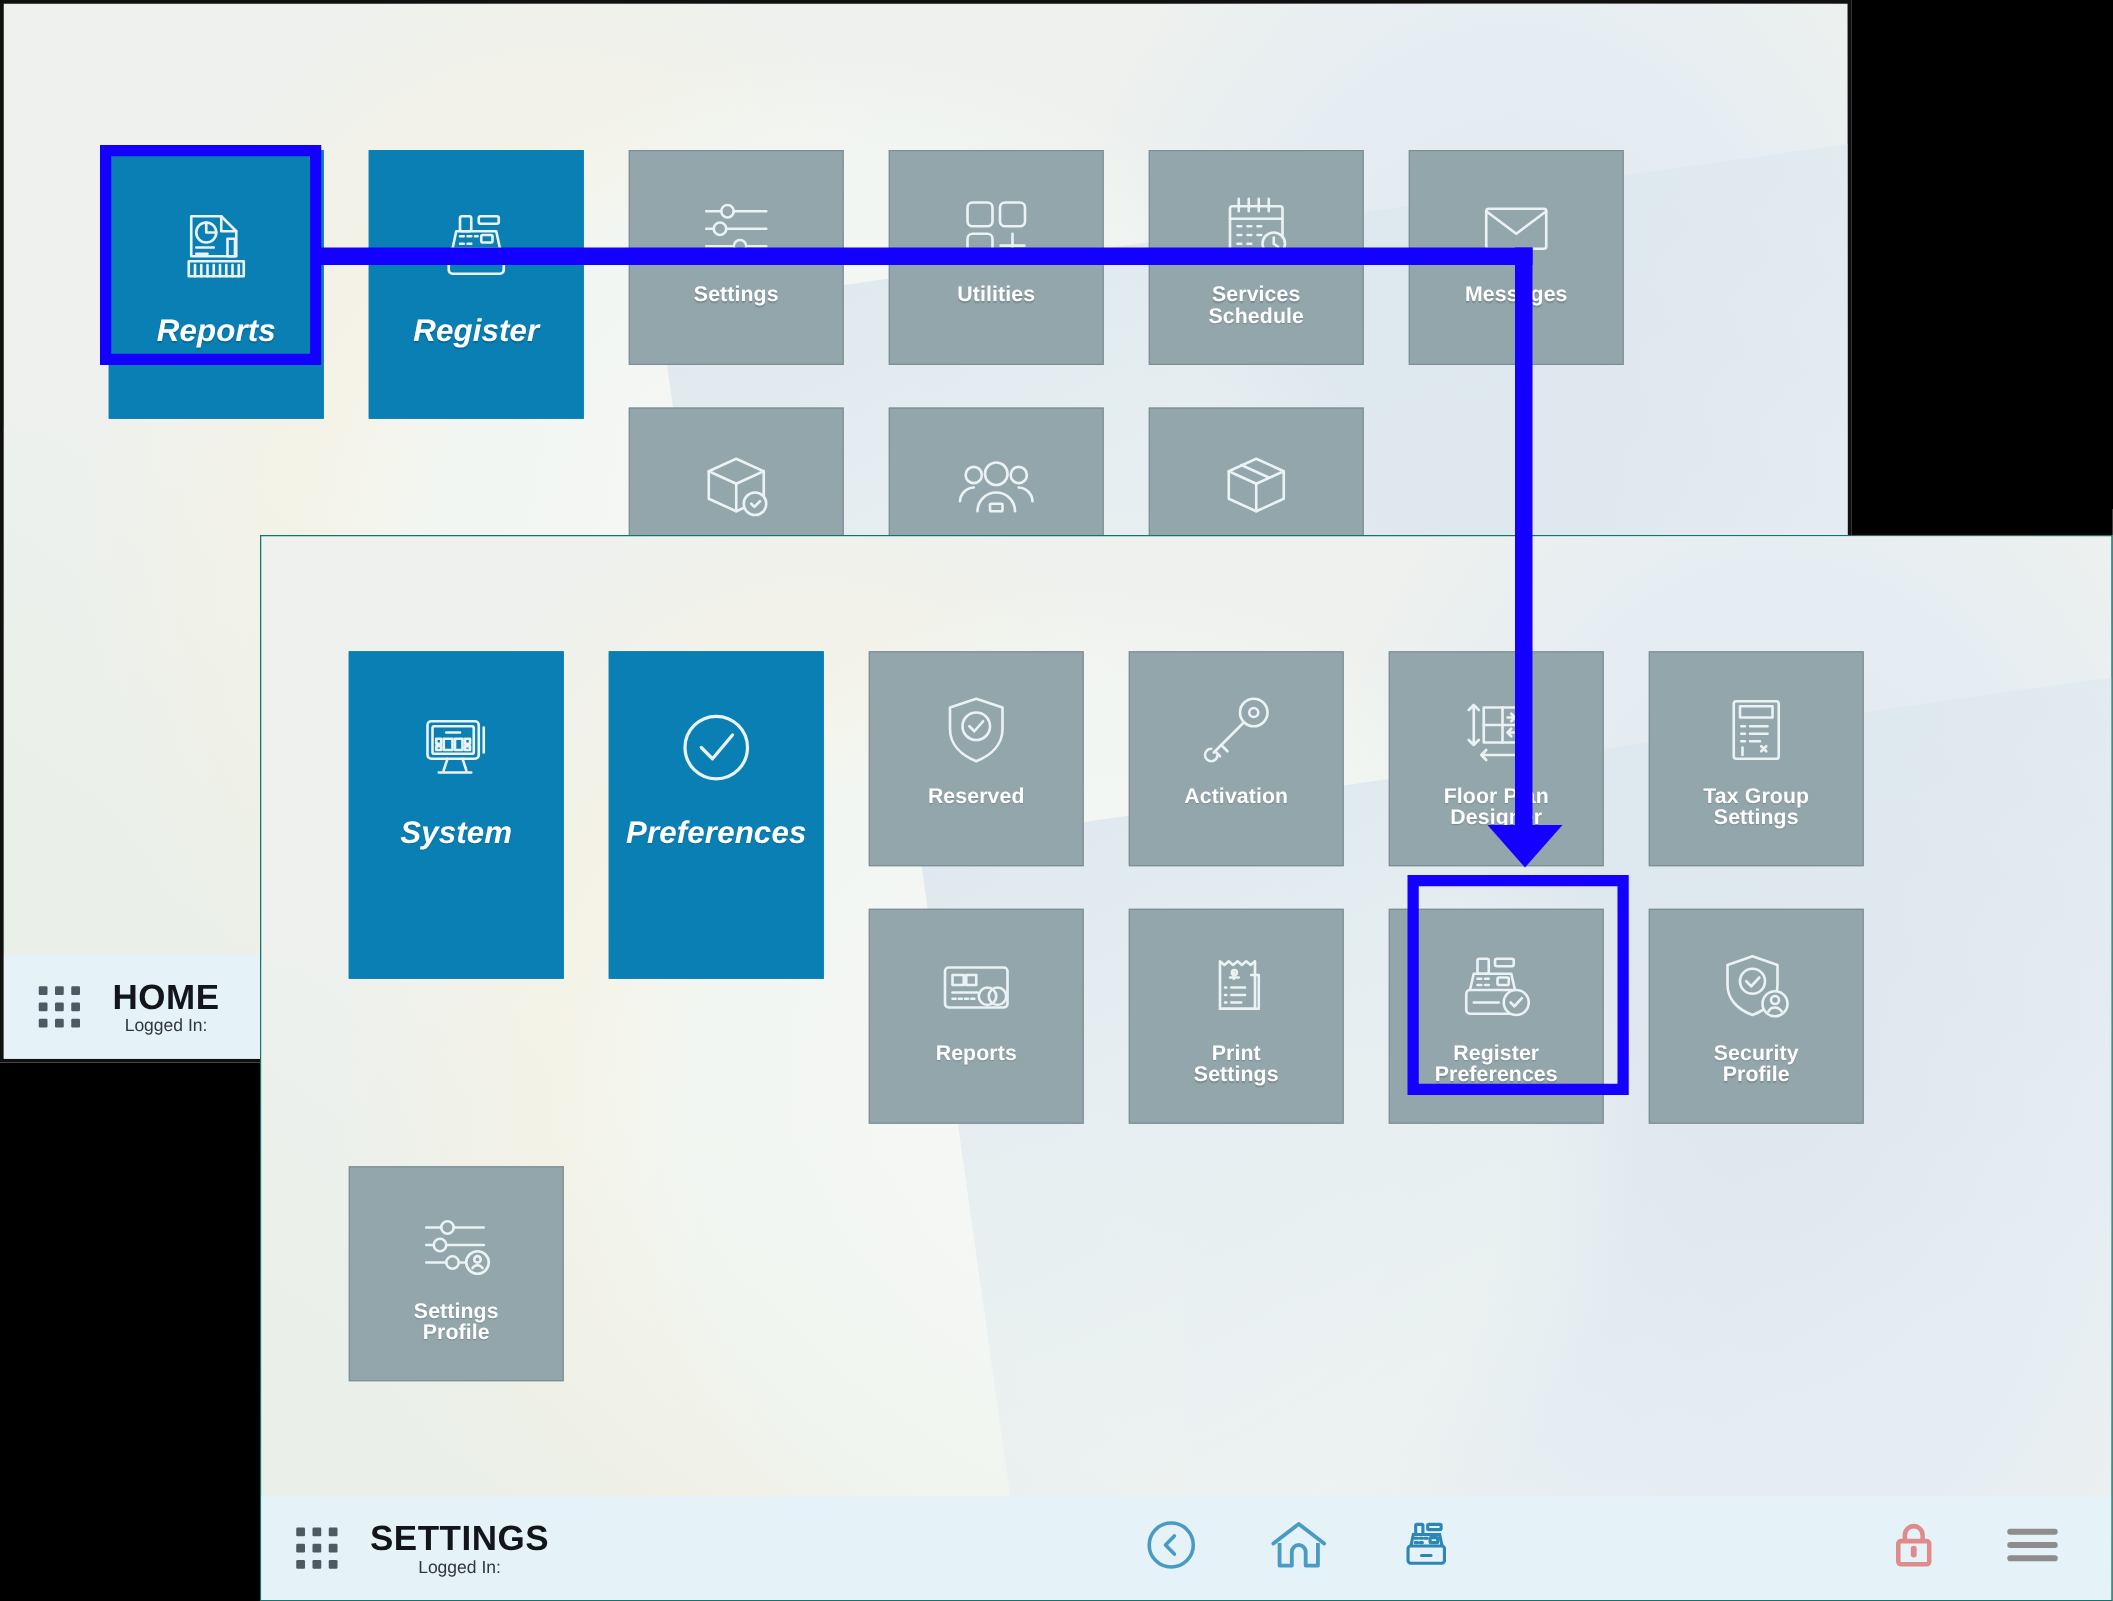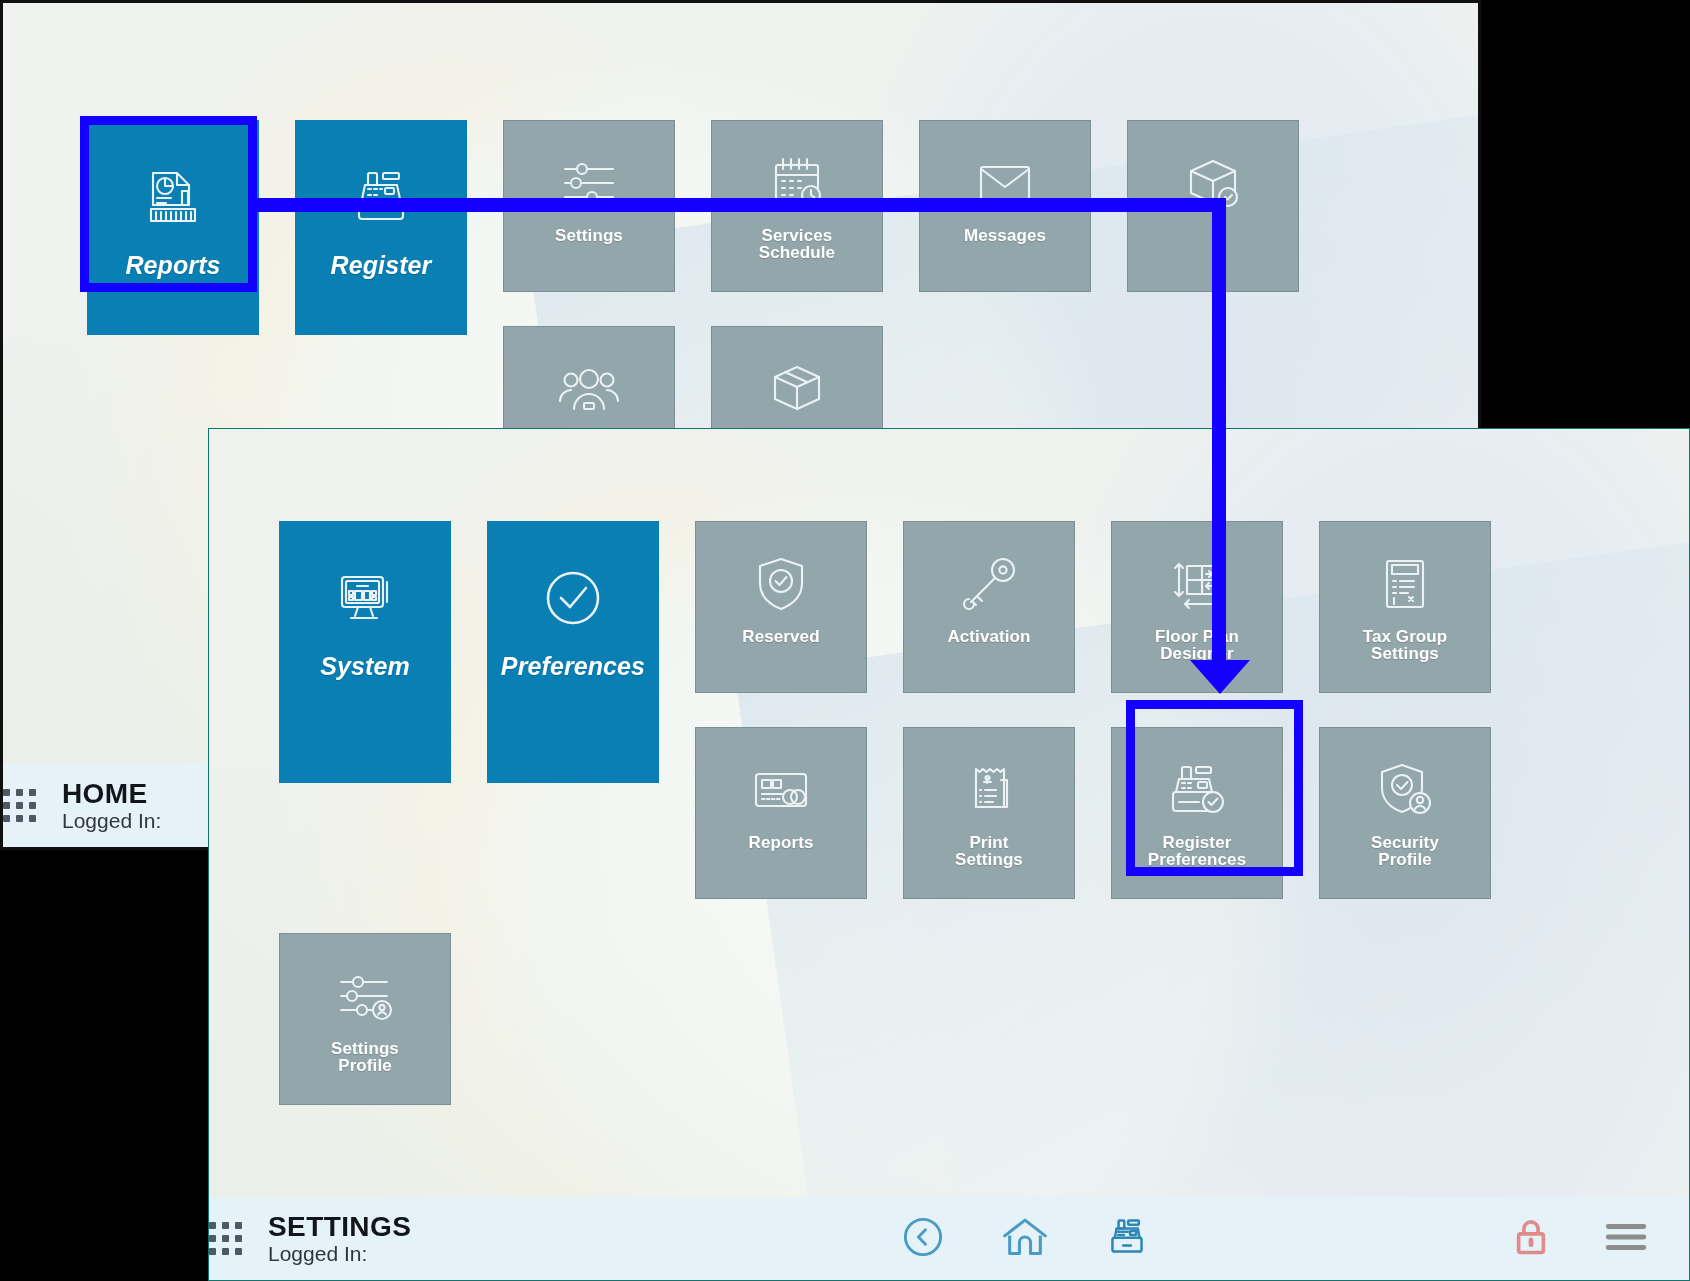--- a/index.html
+++ b/index.html
@@ -54,24 +54,24 @@
   .tile.primary .lbl{font-size:25px;margin-top:14px;}
   .tile.primary .glyph{margin-top:34px;height:84px;}
 
   
   .tile.tall{grid-row:1 / span 2;height:215px;align-self:start;font-style:italic;}
   .win-settings .tile.tall{grid-row:1 / span 2;height:262px;align-self:start;}
 
   
   .statusbar{position:absolute;left:0;right:0;bottom:0;height:83px;
              background:#e5f2f8;display:flex;align-items:center;}
-  .sb-left{display:flex;align-items:center;gap:26px;min-width:330px;}
+  .sb-left{display:flex;align-items:center;gap:26px;padding-left:28px;min-width:330px;}
   .sb-title{line-height:1.05;}
   .sb-title .t1{font-size:28px;font-weight:bold;color:#12161a;letter-spacing:.4px;}
-  .sb-title .t2{font-size:21px;color:#30363c;margin-top:1px;}
+  .sb-title .t2{font-size:14px;color:#30363c;margin-top:1px;text-align:center;}
   .dots{display:grid;grid-template-columns:repeat(3,7px);gap:6px;}
   .dots i{width:7px;height:7px;background:#4e5a63;border-radius:1px;display:block;}
   .sb-center{flex:1;display:flex;align-items:center;justify-content:center;gap:54px;}
   .sb-right{display:flex;align-items:center;gap:52px;padding-right:40px;}
 
   
   .anno{position:absolute;left:0;top:0;width:1690px;height:1281px;pointer-events:none;}
 
   .hl{position:absolute;border:9px solid #1400ff;box-sizing:border-box;}
   .hl-settings{left:80px;top:116px;width:177px;height:176px;}
@@ -97,20 +97,31 @@
           <svg width="64" height="64" viewBox="0 0 64 64" fill="none" stroke="#eaf2f4" stroke-width="2.1" stroke-linecap="round" stroke-linejoin="round">
             <path d="M8 18h12M30 18h26"></path>
             <circle cx="25" cy="18" r="5"></circle>
             <path d="M8 32h6M24 32h32"></path>
             <circle cx="19" cy="32" r="5"></circle>
             <path d="M8 46h22M40 46h16"></path>
             <circle cx="35" cy="46" r="5"></circle>
           </svg>
         </div>
         <div class="lbl">Settings</div>
+      </div>
+      <div class="tile">
+        <div class="glyph">
+          <svg width="64" height="64" viewBox="0 0 64 64" fill="none" stroke="#eaf2f4" stroke-width="2.1" stroke-linecap="round" stroke-linejoin="round">
+            <rect x="9" y="11" width="20" height="19" rx="4"></rect>
+            <rect x="35" y="11" width="20" height="19" rx="4"></rect>
+            <rect x="9" y="36" width="20" height="19" rx="4"></rect>
+            <path d="M45 36v19M35.5 45.5h19"></path>
+          </svg>
+        </div>
+        <div class="lbl">Utilities</div>
       </div>
       <div class="tile primary tall">
         <div class="glyph">
           <svg width="64" height="64" viewBox="0 0 64 64" fill="none" stroke="#eaf2f4" stroke-width="2.1" stroke-linecap="round" stroke-linejoin="round">
             <path d="M12 8h24l12 12v20H12z"></path>
             <path d="M36 8v12h12"></path>
             <circle cx="24" cy="21" r="8"></circle>
             <path d="M24 13v8h8"></path>
             <path d="M16 33h14M16 38h9"></path>
             <path d="M41 26h6v14h-6z"></path>

